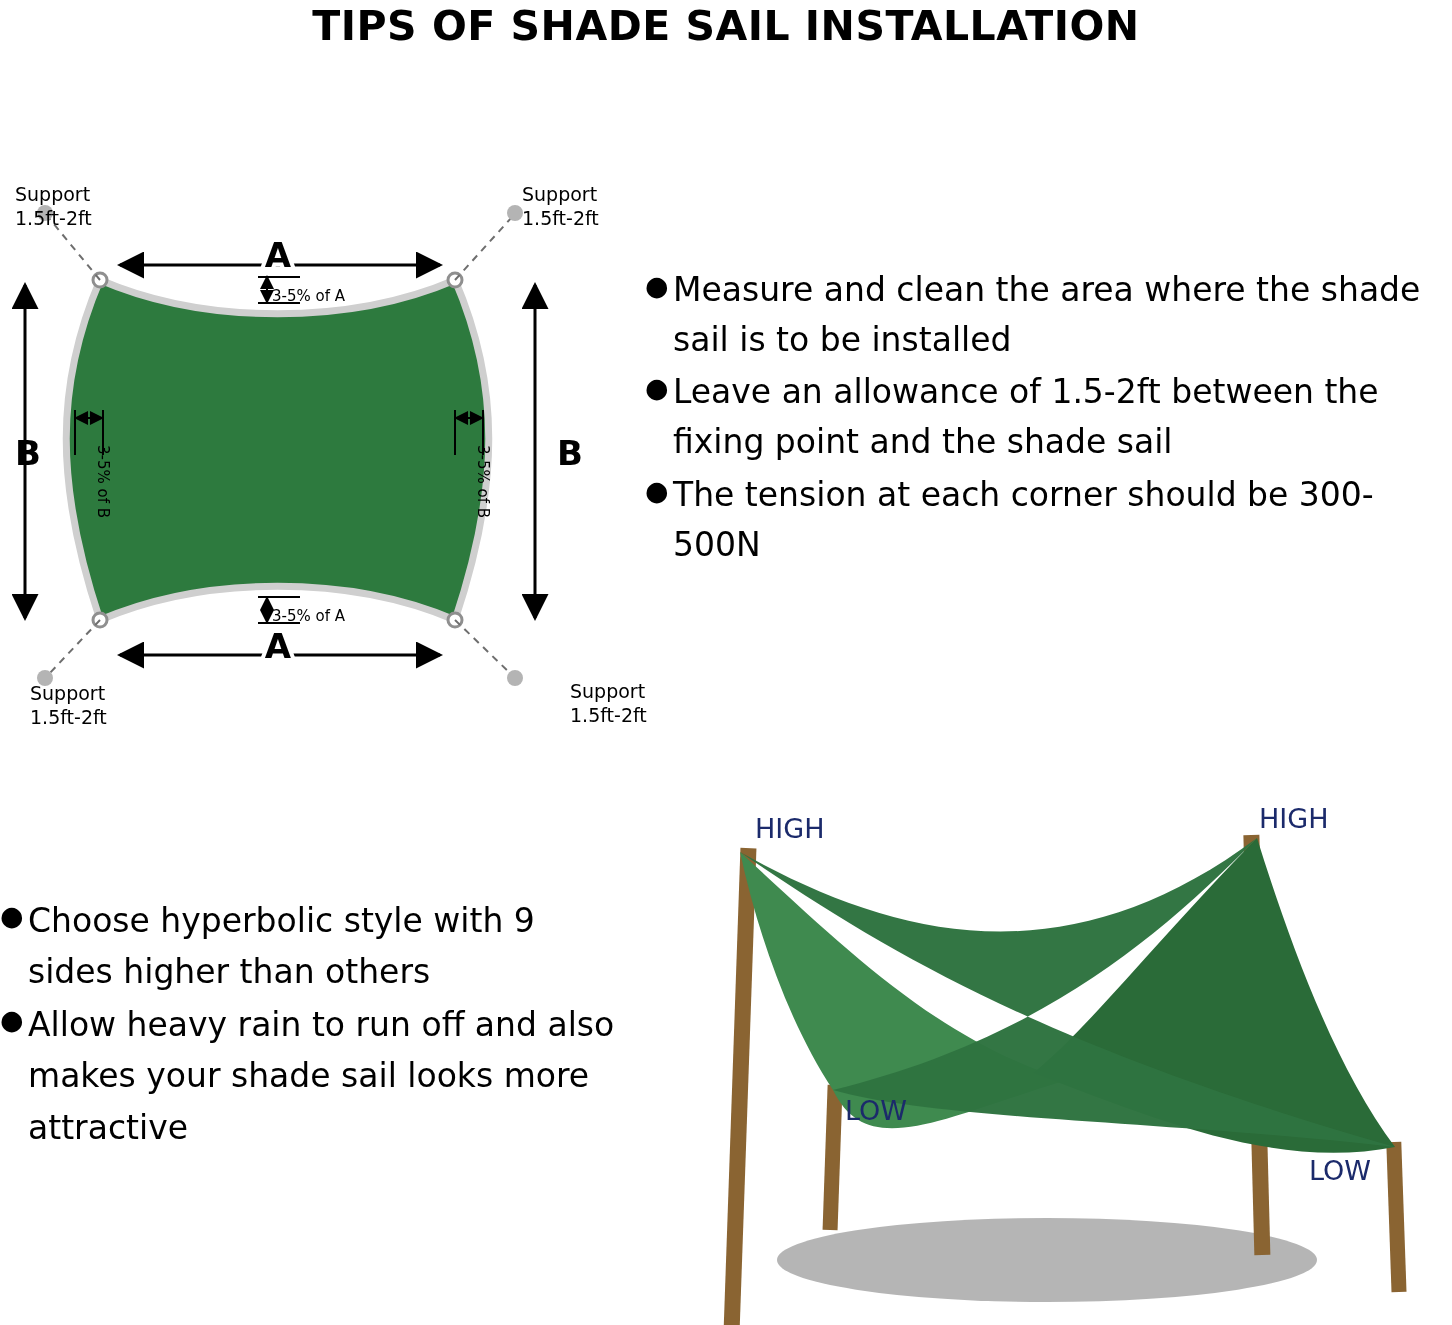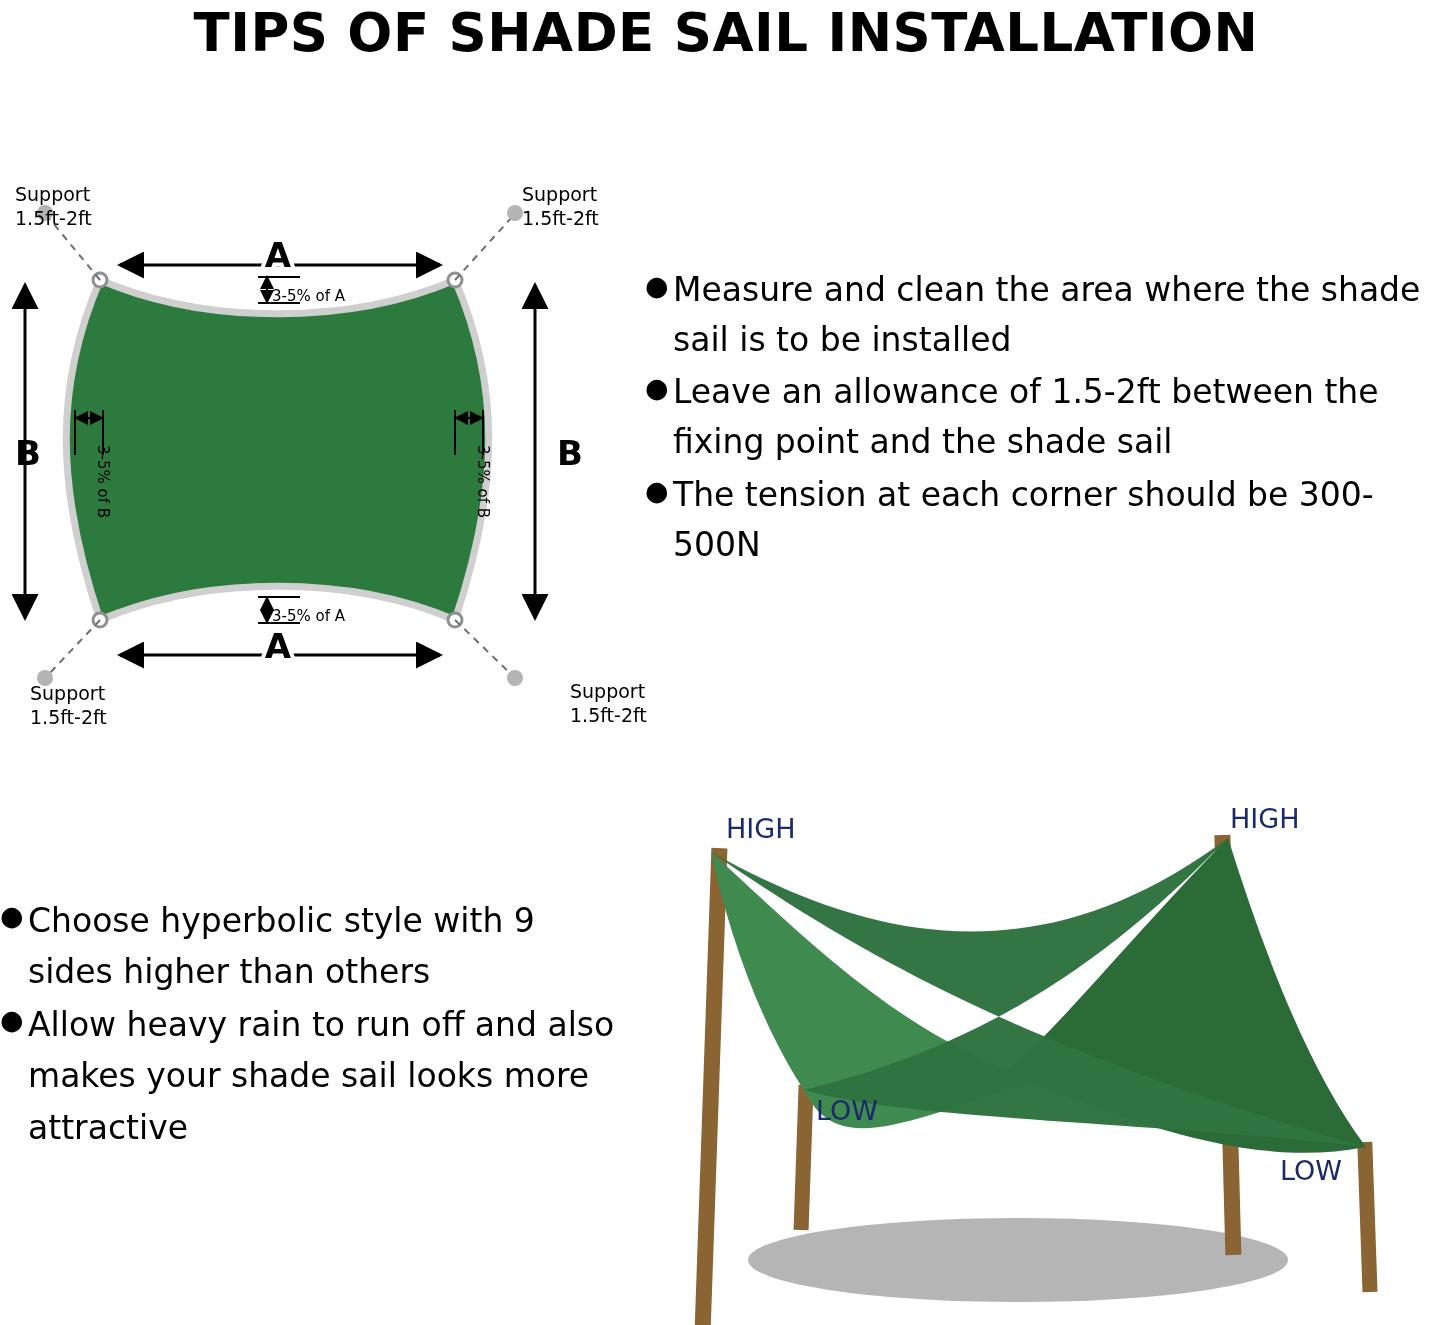--- a/index.html
+++ b/index.html
@@ -16,21 +16,21 @@
     overflow: hidden;
   }
   .title {
     position: absolute;
     top: 2px;
     left: 0;
     width: 1452px;
     text-align: center;
     font-family: "DejaVu Sans", sans-serif;
     font-weight: bold;
-    font-size: 53px;
+    font-size: 41px;
     letter-spacing: 0.5px;
     color: #000;
   }
 
   
   #rect-diagram {
     position: absolute;
     left: 0px;
     top: 155px;
     width: 660px;
@@ -87,21 +87,21 @@
     line-height: 1.55;
     text-align: left;
   }
   .bullet-text {
     flex: 1 1 auto;
   }
 
   
   #hyper-diagram {
     position: absolute;
-    left: 608px;
+    left: 637px;
     top: 790px;
     width: 812px;
     height: 535px;
   }
   #hyper-diagram svg { display: block; }
   .hl {
     font-family: "DejaVu Sans", sans-serif;
     font-size: 27px;
     fill: #1b2a6b;
   }

